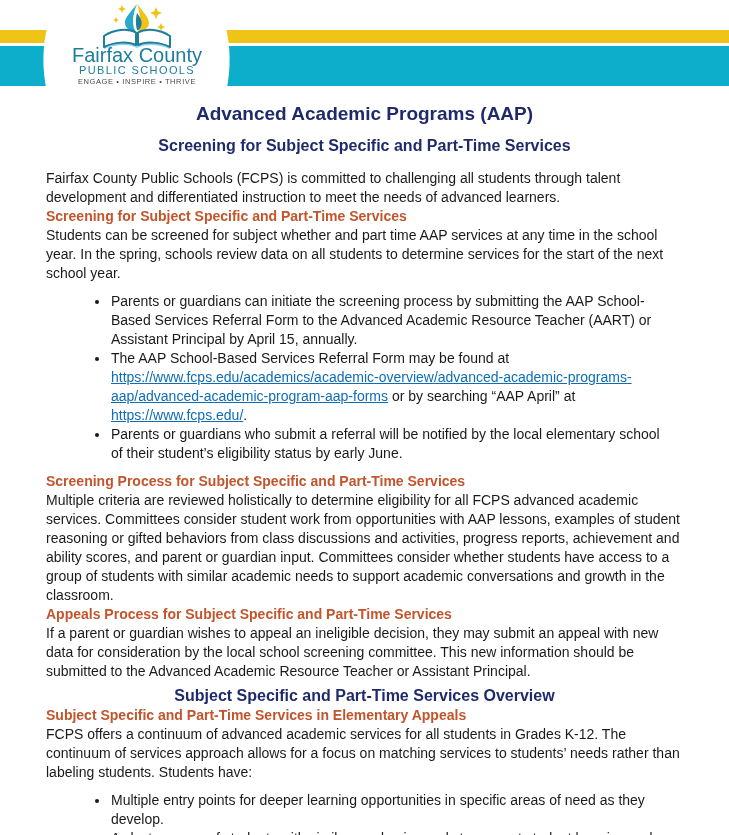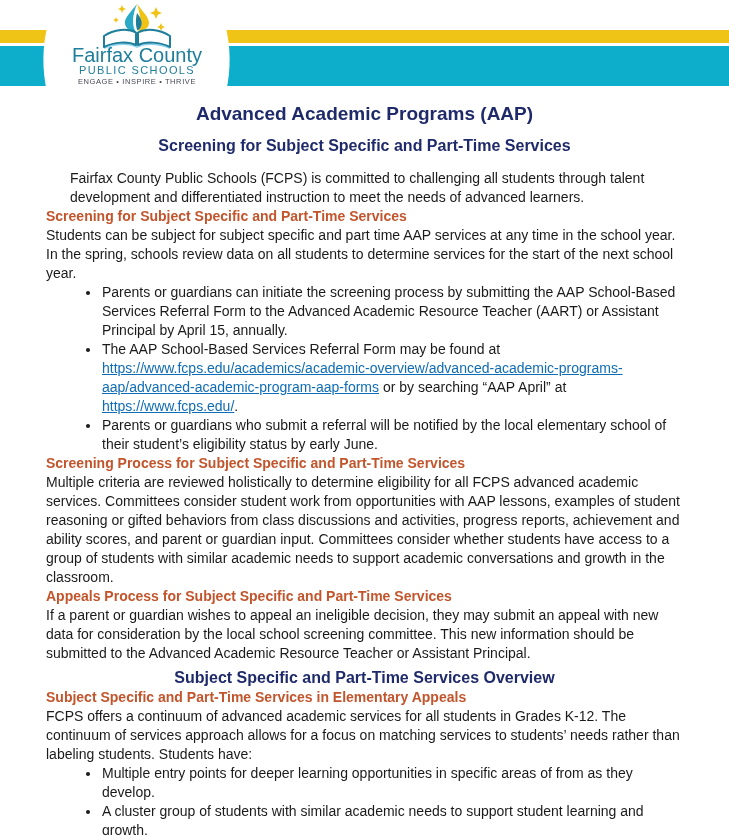--- a/index.html
+++ b/index.html
@@ -30,35 +30,35 @@
   }
   .title-sub {
     margin: 11px 0 0;
     font-size: 16px;
     line-height: 21px;
     font-weight: bold;
     text-align: center;
     color: #1F2A6B;
   }
   p { margin: 0; }
-  .mt13 { margin-top: 13px; margin-left: 24px; }
+  .mt13 { margin-top: 13px; }
   .mt10 { margin-top: 10px; }
   .mt8  { margin-top: 8px; }
   .mt6  { margin-top: 6px; }
   .mt4  { margin-top: 4px; }
   .mt2  { margin-top: 2px; }
   .sec-heading {
     margin: 0;
     font-size: 14px;
     line-height: 19px;
     font-weight: bold;
     color: #C2552C;
   }
   ul.bullets {
-    margin: 0;
+    margin: 9px;
     padding-left: 55px;
   }
   ul.bullets li {
     padding-left: 1px;
     line-height: 19px;
   }
   a.doc-link {
     color: #0F6CB6;
     cursor: pointer;
     word-break: break-word;
@@ -104,38 +104,38 @@
 
   <div class="content">
 
     <h1 class="title-main">Advanced Academic Programs (AAP)</h1>
 
     <h2 class="title-sub">Screening for Subject Specific and Part-Time Services</h2>
 
     <p class="mt13">Fairfax County Public Schools (FCPS) is committed to challenging all students through talent development and differentiated instruction to meet the needs of advanced learners.</p>
 
     <h3 class="sec-heading mt8">Screening for Subject Specific and Part-Time Services</h3>
-    <p>Students can be subject for subject specific and part time AAP services at any time in the school year. In the spring, schools review data on all students to determine services for the start of the next school year.</p>
+    <p>Students can be screened for subject whether and part time AAP services at any time in the school year. In the spring, schools review data on all students to determine services for the start of the next school year.</p>
     <ul class="bullets">
       <li>Parents or guardians can initiate the screening process by submitting the AAP School-Based Services Referral Form to the Advanced Academic Resource Teacher (AART) or Assistant Principal by April 15, annually.</li>
       <li>
         <span>The AAP School-Based Services Referral Form may be found at </span><a class="doc-link" href="#">https://www.fcps.edu/academics/academic-overview/advanced-academic-programs-aap/advanced-academic-program-aap-forms</a><span> or by searching “AAP April” at </span><a class="doc-link" href="#">https://www.fcps.edu/</a><span>.</span>
       </li>
       <li>Parents or guardians who submit a referral will be notified by the local elementary school of their student’s eligibility status by early June.</li>
     </ul>
 
     <h3 class="sec-heading mt6">Screening Process for Subject Specific and Part-Time Services</h3>
     <p>Multiple criteria are reviewed holistically to determine eligibility for all FCPS advanced academic services. Committees consider student work from opportunities with AAP lessons, examples of student reasoning or gifted behaviors from class discussions and activities, progress reports, achievement and ability scores, and parent or guardian input. Committees consider whether students have access to a group of students with similar academic needs to support academic conversations and growth in the classroom.</p>
 
     <h3 class="sec-heading mt4">Appeals Process for Subject Specific and Part-Time Services</h3>
     <p>If a parent or guardian wishes to appeal an ineligible decision, they may submit an appeal with new data for consideration by the local school screening committee. This new information should be submitted to the Advanced Academic Resource Teacher or Assistant Principal.</p>
 
     <h2 class="title-sub mt4">Subject Specific and Part-Time Services Overview</h2>
 
     <h3 class="sec-heading mt10">Subject Specific and Part-Time Services in Elementary Appeals</h3>
     <p>FCPS offers a continuum of advanced academic services for all students in Grades K-12. The continuum of services approach allows for a focus on matching services to students’ needs rather than labeling students. Students have:</p>
     <ul class="bullets mt2">
-      <li>Multiple entry points for deeper learning opportunities in specific areas of from as they develop.</li>
+      <li>Multiple entry points for deeper learning opportunities in specific areas of need as they develop.</li>
       <li>A cluster group of students with similar academic needs to support student learning and growth.</li>
     </ul>
 
   </div>
 </div>
 
 </body></html>

